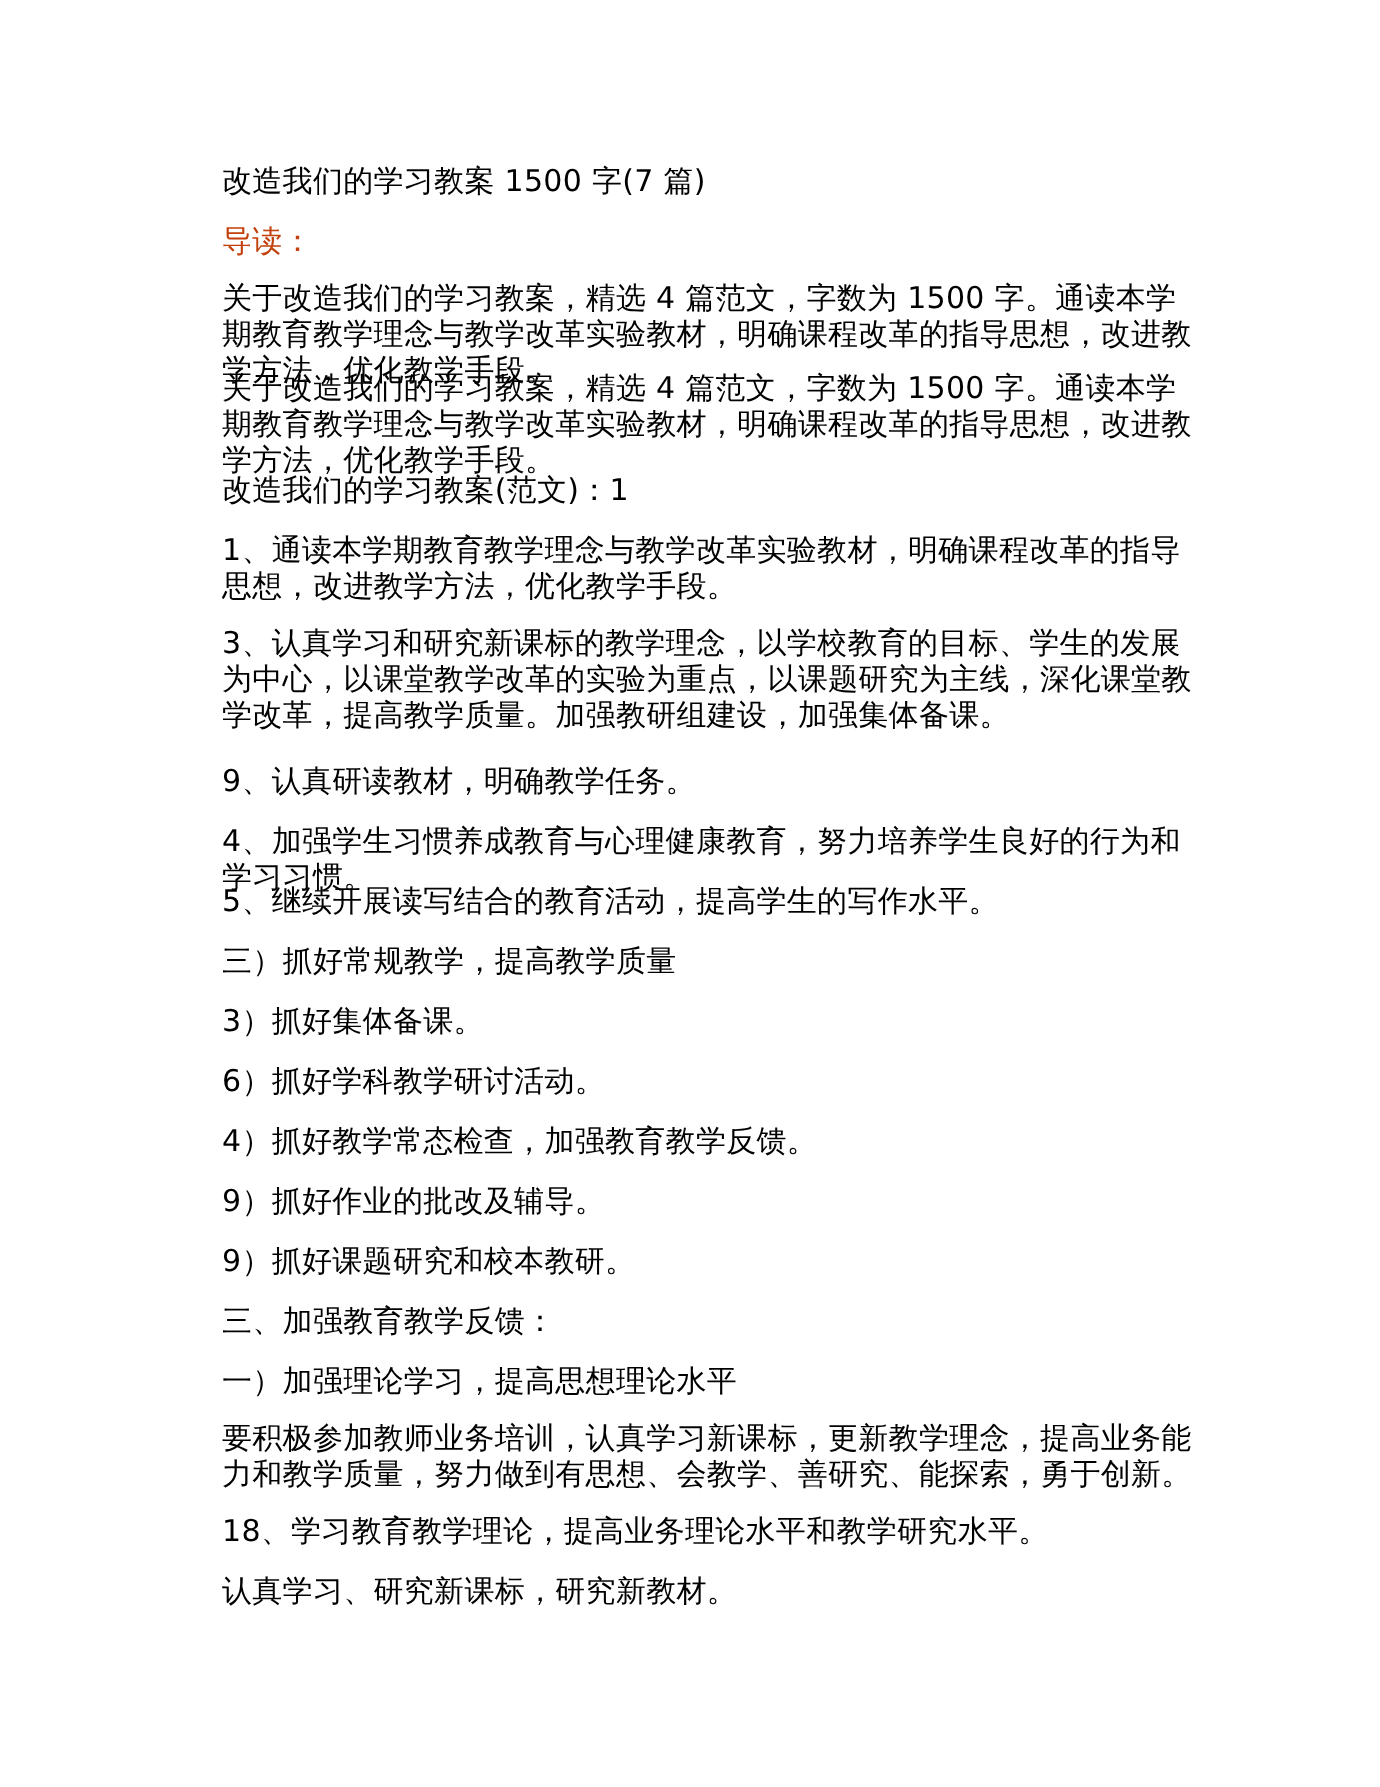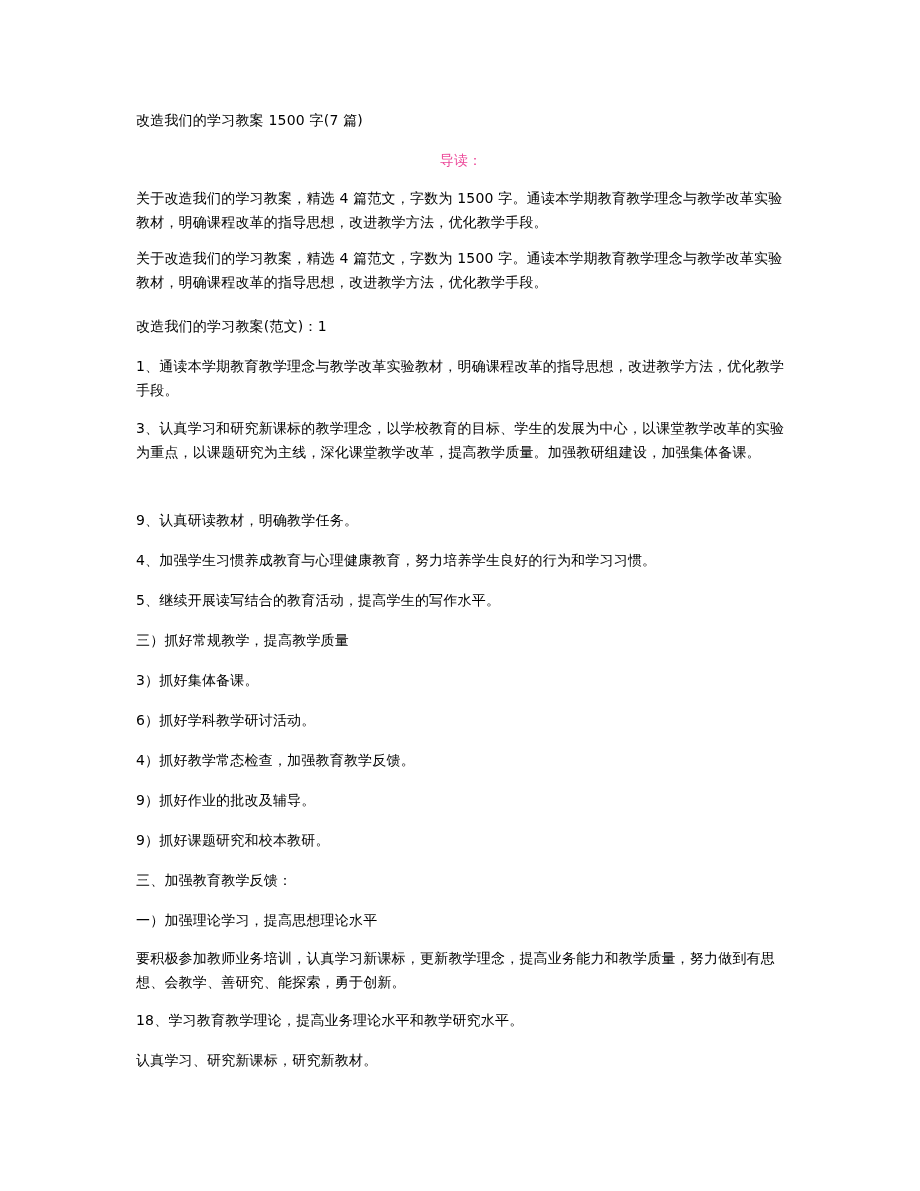--- a/index.html
+++ b/index.html
@@ -1,21 +1,21 @@
 <!DOCTYPE html>
 <html><head>
 <meta charset="utf-8">
 <style>
   html, body { margin: 0; padding: 0; background: #ffffff; }
   body { width: 920px; height: 1191px; position: relative; overflow: hidden;
          font-family: "DejaVu Sans", "Liberation Sans", sans-serif; color: #000; }
   .page { position: absolute; left: 136px; top: 0; width: 650px; }
-  .p { position: absolute; left: 0; width: 650px; font-size: 14px; line-height: 24px;
+  .p { position: absolute; left: 12px; width: 650px; font-size: 20px; line-height: 24px;
        margin: 0; white-space: normal; letter-spacing: 0.2px; }
-  .light { color: #ec4899; text-align: center; }
+  .light { color: #c2410c; }
 </style>
 </head>
 <body>
 
 <div class="page">
   <p class="p" style="top:108px">改造我们的学习教案 1500 字(7 篇)</p>
   <p class="p light" style="top:148px">导读：</p>
   <p class="p" style="top:186px">关于改造我们的学习教案，精选 4 篇范文，字数为 1500 字。通读本学期教育教学理念与教学改革实验教材，明确课程改革的指导思想，改进教学方法，优化教学手段。</p>
   <p class="p" style="top:246px">关于改造我们的学习教案，精选 4 篇范文，字数为 1500 字。通读本学期教育教学理念与教学改革实验教材，明确课程改革的指导思想，改进教学方法，优化教学手段。</p>
   <p class="p" style="top:314px">改造我们的学习教案(范文)：1</p>

